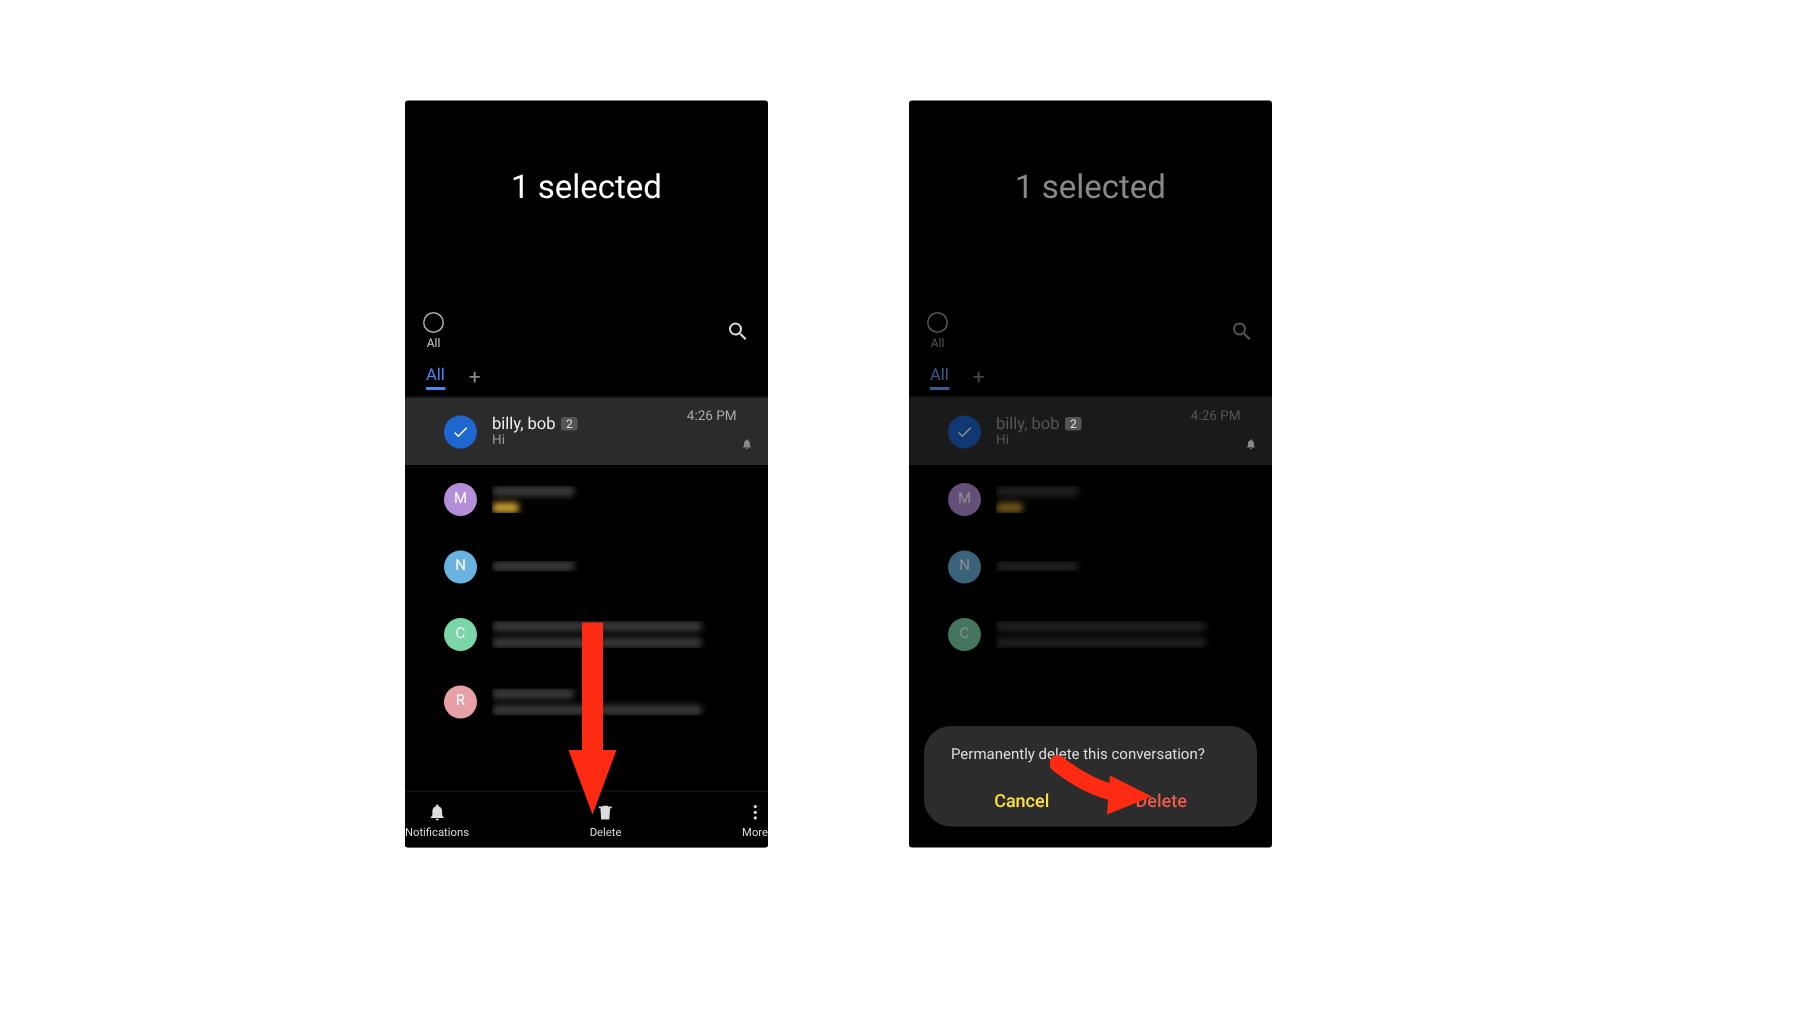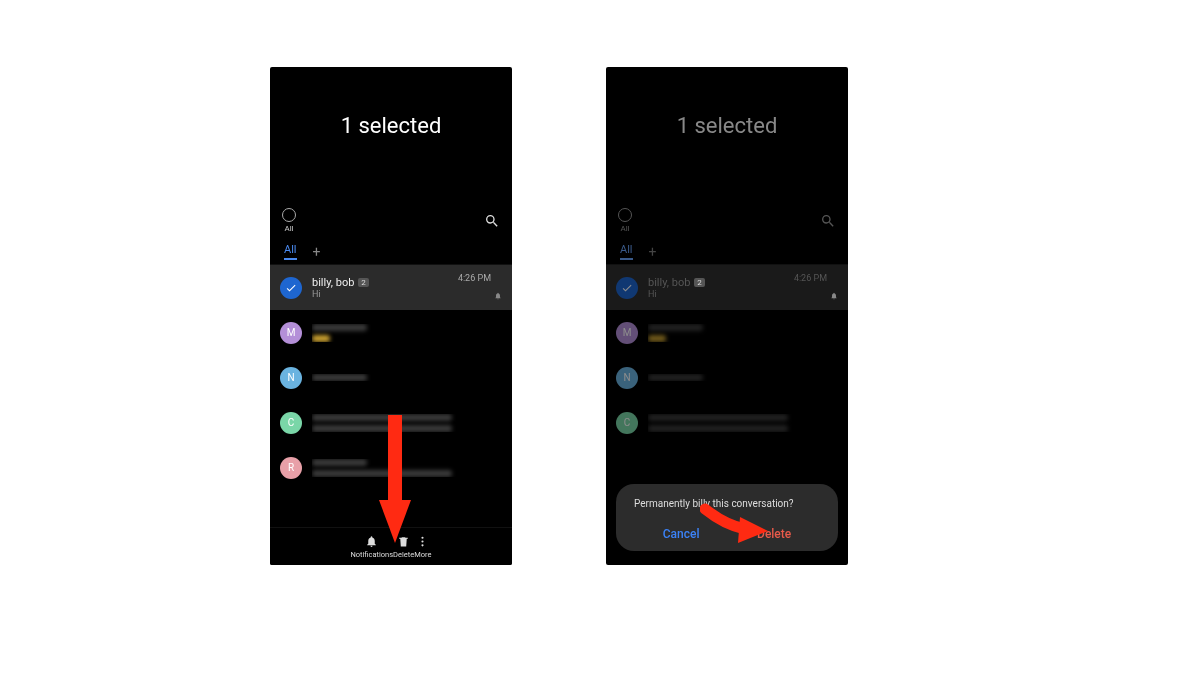--- a/index.html
+++ b/index.html
@@ -60,21 +60,21 @@
   .tab-all {
     font-size:11px; color:#4a8af0;
     border-bottom:2px solid #4a8af0; padding-bottom:2px;
   }
   .dim .tab-all { color:#3a5a8a; border-color:#3a5a8a; }
   .tab-add { color:#888; font-size:14px; }
   .dim .tab-add { color:#444; }
 
   .conv {
     display:flex; align-items:center;
-    padding: 8px 10px;
+    padding: 8px 26px;
     gap:10px;
     position:relative;
     height:45px;
   }
   .conv.selected { background:#2b2b2b; }
   .dim .conv.selected { background:#1a1a1a; }
   .avatar {
     width:22px; height:22px; border-radius:50%;
     display:flex; align-items:center; justify-content:center;
     font-size:10px; color:#fff; flex:none;
@@ -101,41 +101,41 @@
   }
   .blur-line.short { width:55px; }
   .blur-line.long { width:140px; }
   .blur-line.yellow { background:#c9a030; width:18px; height:7px; }
   .blur-stack { display:flex; flex-direction:column; gap:4px; }
   .dim .blur-line { filter:blur(2.2px) brightness(0.55); }
 
   .bottom-bar {
     position:absolute; bottom:0; left:0; right:0;
     height:38px; background:#000;
-    display:flex; justify-content:center; align-items:center;
+    display:flex; justify-content:space-between; align-items:center;
     border-top:1px solid #111;
   }
   .bb-item { display:flex; flex-direction:column; align-items:center; gap:2px; }
   .bb-item svg { width:13px; height:13px; fill:#ddd; }
   .bb-label { font-size:7.5px; color:#ddd; }
 
   
   .dialog-scrim {
     position:absolute; inset:0;
     display:flex; align-items:flex-end; justify-content:center;
     padding-bottom:14px;
   }
   .dialog {
     background:#2c2c2c; border-radius:18px;
     width:222px; padding:14px 18px 10px 18px;
   }
   .dialog-msg { font-size:10px; color:#ddd; }
   .dialog-actions { display:flex; justify-content:space-around; margin-top:18px; }
   .dialog-btn { font-size:12px; font-weight:500; }
-  .dialog-btn.cancel { color:#3b82f6; }
+  .dialog-btn.cancel { color:#fde047; }
   .dialog-btn.delete { color:#e85a4a; }
 
   
   .arrow1 {
     position:absolute; left:375px; top:415px;
     width:40px; height:130px; pointer-events:none;
   }
   .arrow2 {
     position:absolute; left:700px; top:497px;
     width:70px; height:50px; pointer-events:none;
@@ -294,21 +294,21 @@
   <div class="conv">
     <div class="avatar c">C</div>
     <div class="conv-text blur-stack">
       <div class="blur-line long"></div>
       <div class="blur-line long"></div>
     </div>
   </div>
 
   <div class="dialog-scrim">
     <div class="dialog">
-      <div class="dialog-msg">Permanently billy this conversation?</div>
+      <div class="dialog-msg">Permanently delete this conversation?</div>
       <div class="dialog-actions">
         <div class="dialog-btn cancel">Cancel</div>
         <div class="dialog-btn delete">Delete</div>
       </div>
     </div>
   </div>
 </div>
 
 <svg class="arrow1" viewBox="0 0 40 130">
   <path d="M20 0 L20 90" stroke="#ff2a12" stroke-width="14" stroke-linecap="round"></path>

